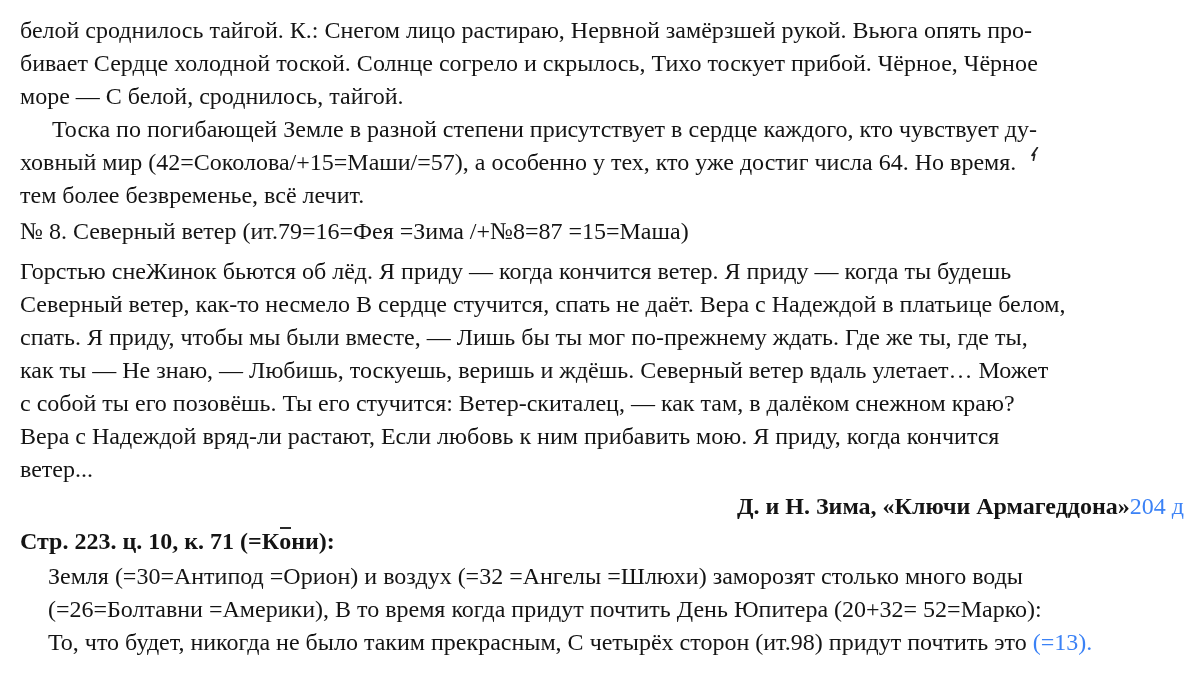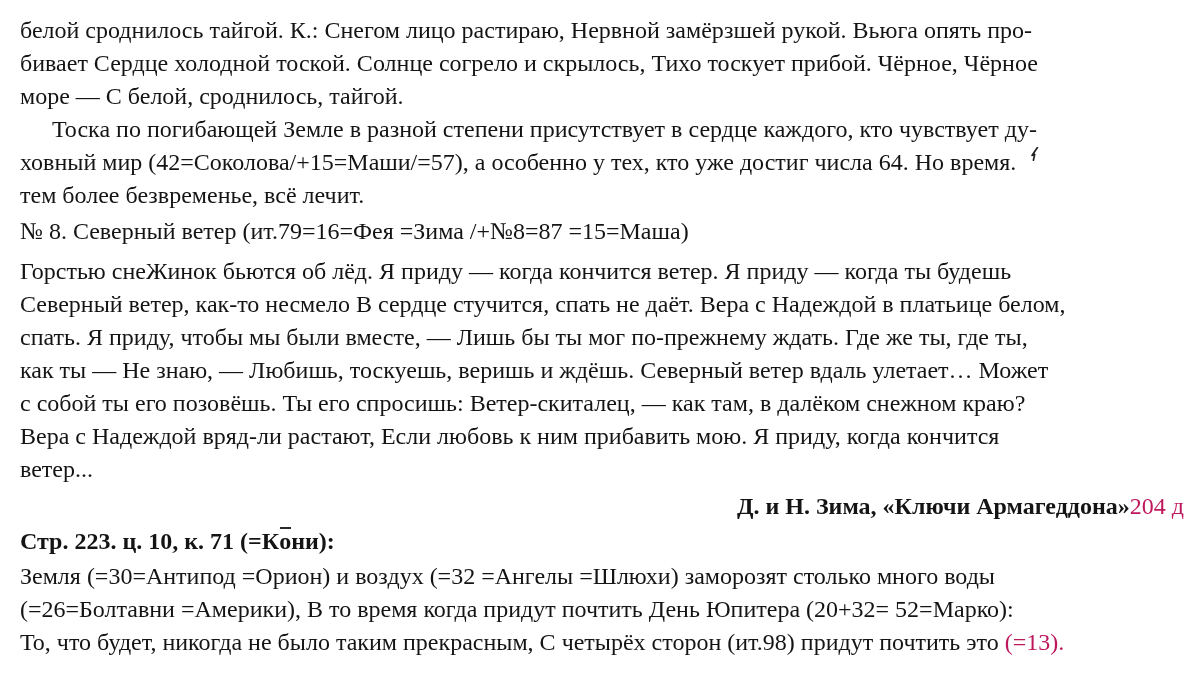--- a/index.html
+++ b/index.html
@@ -31,24 +31,24 @@
   .block-p3 { margin-top: 7px; }
   .heading-row {
     margin-top: 4px;
     display: flex;
     justify-content: flex-end;
     align-items: baseline;
     height: 33px;
     white-space: nowrap;
   }
   .book-title { font-weight: bold; }
-  .navy { color: #be185d; }
+  .navy { color: #3b82f6; }
   .page-marker { padding-right: 2px; }
   .block-src { margin-top: 2px; font-weight: bold; }
-  .block-p4 { margin-top: 2px; }
+  .block-p4 { margin-top: 2px; margin-left: 28px; }
   .overline-char { position: relative; }
   .overline-char::before {
     content: "";
     position: absolute;
     top: -1px;
     left: 1px;
     width: 11px;
     height: 2px;
     background: #2a2a2a;
   }
@@ -80,21 +80,21 @@
     <div class="line">тем более безвременье, всё лечит.</div>
   </div>
 
   <div class="line block-no8">№ 8. Северный ветер (ит.79=16=Фея =Зима /+№8=87 =15=Маша)</div>
 
   <div class="block-p3">
     <div class="line">Горстью снеЖинок бьются об лёд. Я приду — когда кончится ветер. Я приду — когда ты будешь</div>
     <div class="line">Северный ветер, как-то несмело В сердце стучится, спать не даёт. Вера с Надеждой в платьице белом,</div>
     <div class="line">спать. Я приду, чтобы мы были вместе, — Лишь бы ты мог по-прежнему ждать. Где же ты, где ты,</div>
     <div class="line">как ты — Не знаю, — Любишь, тоскуешь, веришь и ждёшь. Северный ветер вдаль улетает… Может</div>
-    <div class="line">с собой ты его позовёшь. Ты его спросишь: Ветер-скиталец, — как там, в далёком снежном краю?</div>
+    <div class="line">с собой ты его позовёшь. Ты его стучится: Ветер-скиталец, — как там, в далёком снежном краю?</div>
     <div class="line">Вера с Надеждой вряд-ли растают, Если любовь к ним прибавить мою. Я приду, когда кончится</div>
     <div class="line">ветер...</div>
   </div>
 
   <div class="heading-row">
     <span class="book-title">Д. и Н. Зима, «Ключи Армагеддона»</span>
     <span class="navy page-marker">204 д</span>
   </div>
 
   <div class="line block-src">

